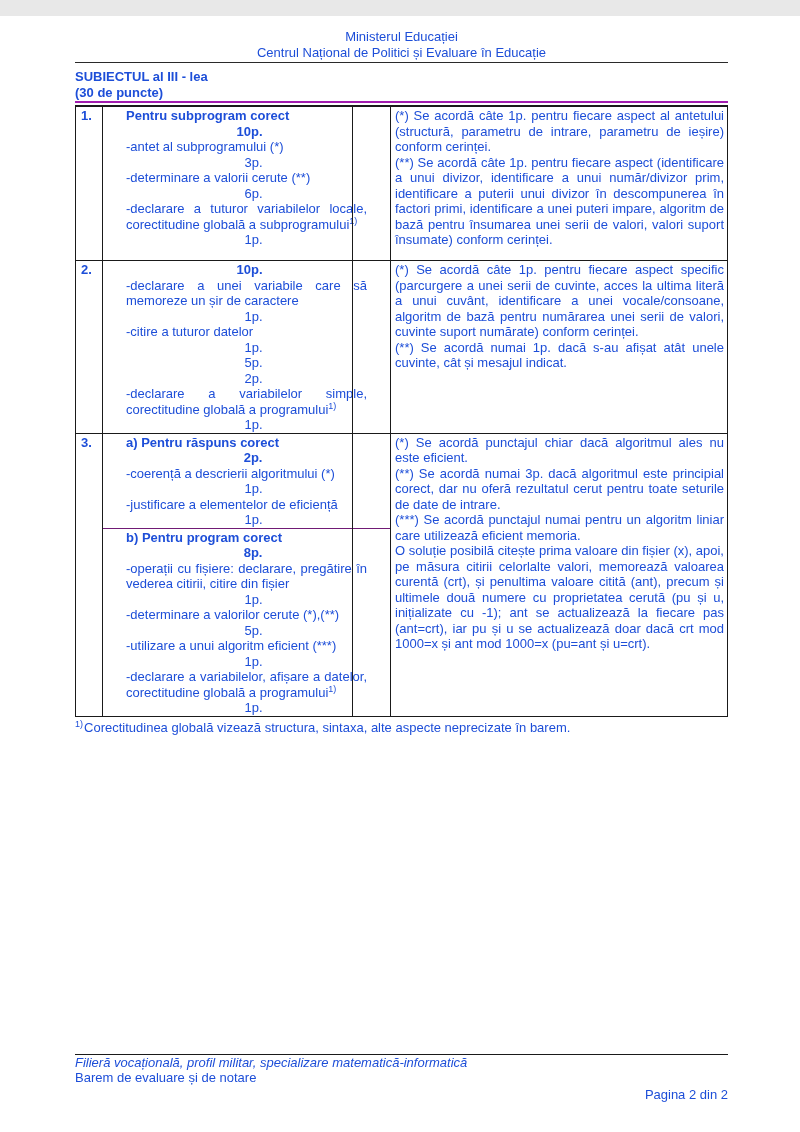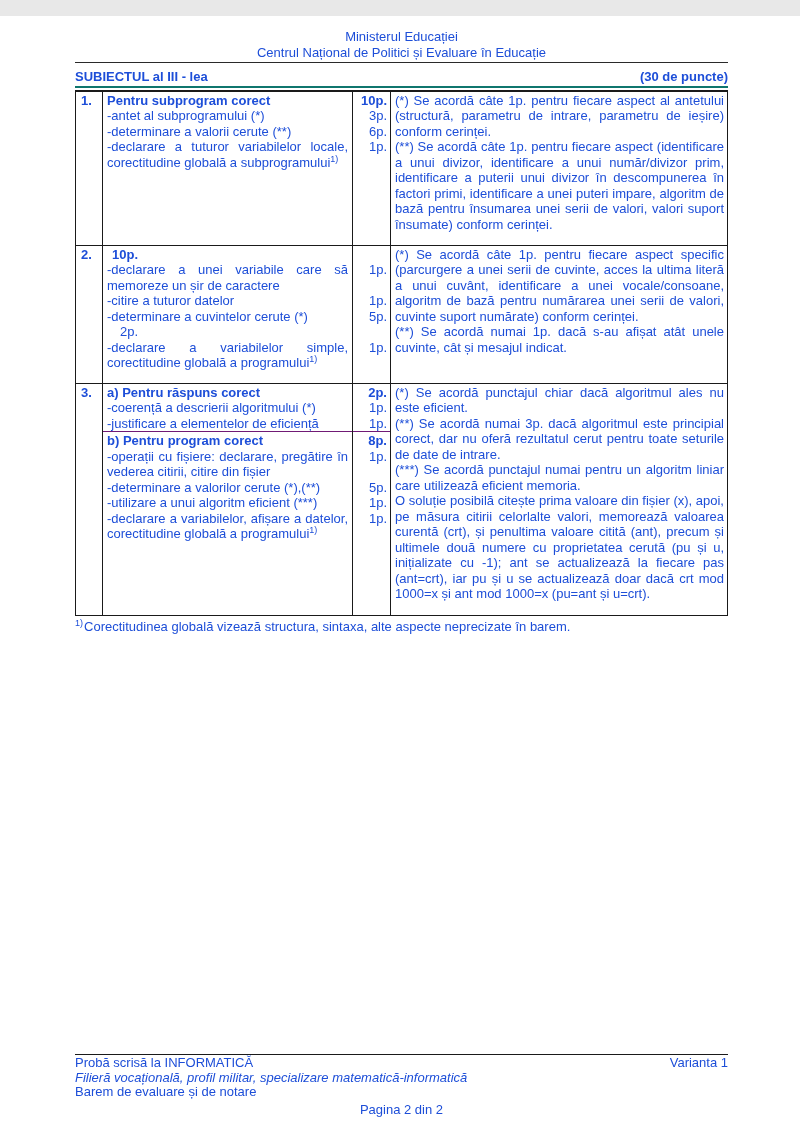--- a/index.html
+++ b/index.html
@@ -7,51 +7,51 @@
   .page{
     position:relative;width:800px;height:1132px;background:#ffffff;
     font-family:Liberation Sans, sans-serif;font-size:13px;line-height:15.5px;
     color:#1d4ed8;margin:16px auto;overflow:hidden;
   }
   .content{position:absolute;left:75px;top:13px;width:653px;}
   .doc-header{text-align:center;}
   .header-rule{border-bottom:1px solid #2a2a2a;margin-top:2px;}
   .subject-bar{
     display:flex;justify-content:space-between;font-weight:bold;
-    margin-top:6px;padding-bottom:1px;border-bottom:2px solid #0f766e;
+    margin-top:6px;padding-bottom:1px;border-bottom:2px solid #a21caf;flex-direction:column;
   }
   .rubric-table{border:1px solid #1a1a1a;border-top-width:2px;margin-top:2px;}
   .t-row{display:flex;border-bottom:1px solid #1a1a1a;}
   .t-row:last-child{border-bottom:none;}
   .r1{min-height:153px;}
   .r2{min-height:137px;}
   .r3{min-height:231px;}
   .cell-num{
     width:27px;flex:none;border-right:1px solid #1a1a1a;font-weight:bold;
     padding:1px 2px 0 5px;box-sizing:border-box;
   }
   .cell-mid{width:287px;flex:none;border-right:1px solid #1a1a1a;position:relative;}
   .cell-mid::after{content:"";position:absolute;top:0;bottom:0;left:249px;width:1px;background:#1a1a1a;}
   .mid-section{padding-top:1px;}
   .r3 .mid-section:first-child{min-height:45px;border-bottom:1px solid #701a75;}
-  .item{display:flex;align-items:flex-start;}
+  .item{display:flex;align-items:center;flex-direction:column;}
   .item-text{width:249px;box-sizing:border-box;padding:0 4px;text-align:justify;}
   .item-points{width:38px;box-sizing:border-box;text-align:right;padding-right:3px;}
   .b{font-weight:bold;}
   .cell-notes{flex:1;padding:1px 3px 0 4px;text-align:justify;}
   sup{font-size:9px;line-height:0;vertical-align:super;}
   .footnote{margin-top:3px;}
   .footnote span{margin-left:1px;}
   .footer{
     position:absolute;left:75px;top:1038px;width:653px;
     border-top:1px solid #1a1a1a;padding-top:1px;line-height:14.5px;
   }
   .footer-row1{display:flex;justify-content:space-between;}
   .italic{font-style:italic;}
-  .page-num{text-align:center;margin-top:3px;}
+  .page-num{text-align:right;margin-top:3px;}
 </style>
 </head>
 <body>
 
 <div class="page">
   <div class="content">
 
     <div class="doc-header">
       <div>Ministerul Educației</div>
       <div>Centrul Național de Politici și Evaluare în Educație</div>
@@ -100,21 +100,20 @@
               </div>
               <div class="item">
                 <div class="item-text">-declarare a unei variabile care să memoreze un șir de caractere</div>
                 <div class="item-points">1p.</div>
               </div>
               <div class="item">
                 <div class="item-text">-citire a tuturor datelor</div>
                 <div class="item-points">1p.</div>
               </div>
               <div class="item">
-                <div class="item-text">-determinare a cuvintelor cerute (*)</div>
                 <div class="item-points">5p.</div>
               </div>
               <div class="item">
                 <div class="item-points">2p.</div>
               </div>
               <div class="item">
                 <div class="item-text">-declarare a variabilelor simple, corectitudine globală a programului<sup>1)</sup></div>
                 <div class="item-points">1p.</div>
               </div>
             </div>
@@ -173,21 +172,17 @@
         </div>
       </div>
 
     <div class="footnote">
       <sup>1)</sup><span>Corectitudinea globală vizează structura, sintaxa, alte aspecte neprecizate în barem.</span>
     </div>
 
   </div>
 
   <div class="footer">
-    <div class="footer-row1">
-      <span>Probă scrisă la INFORMATICĂ</span>
-      <span>Varianta 1</span>
-    </div>
     <div class="italic">Filieră vocațională, profil militar, specializare matematică-informatică</div>
     <div>Barem de evaluare și de notare</div>
     <div class="page-num">Pagina 2 din 2</div>
   </div>
 </div>
 
 </body></html>

